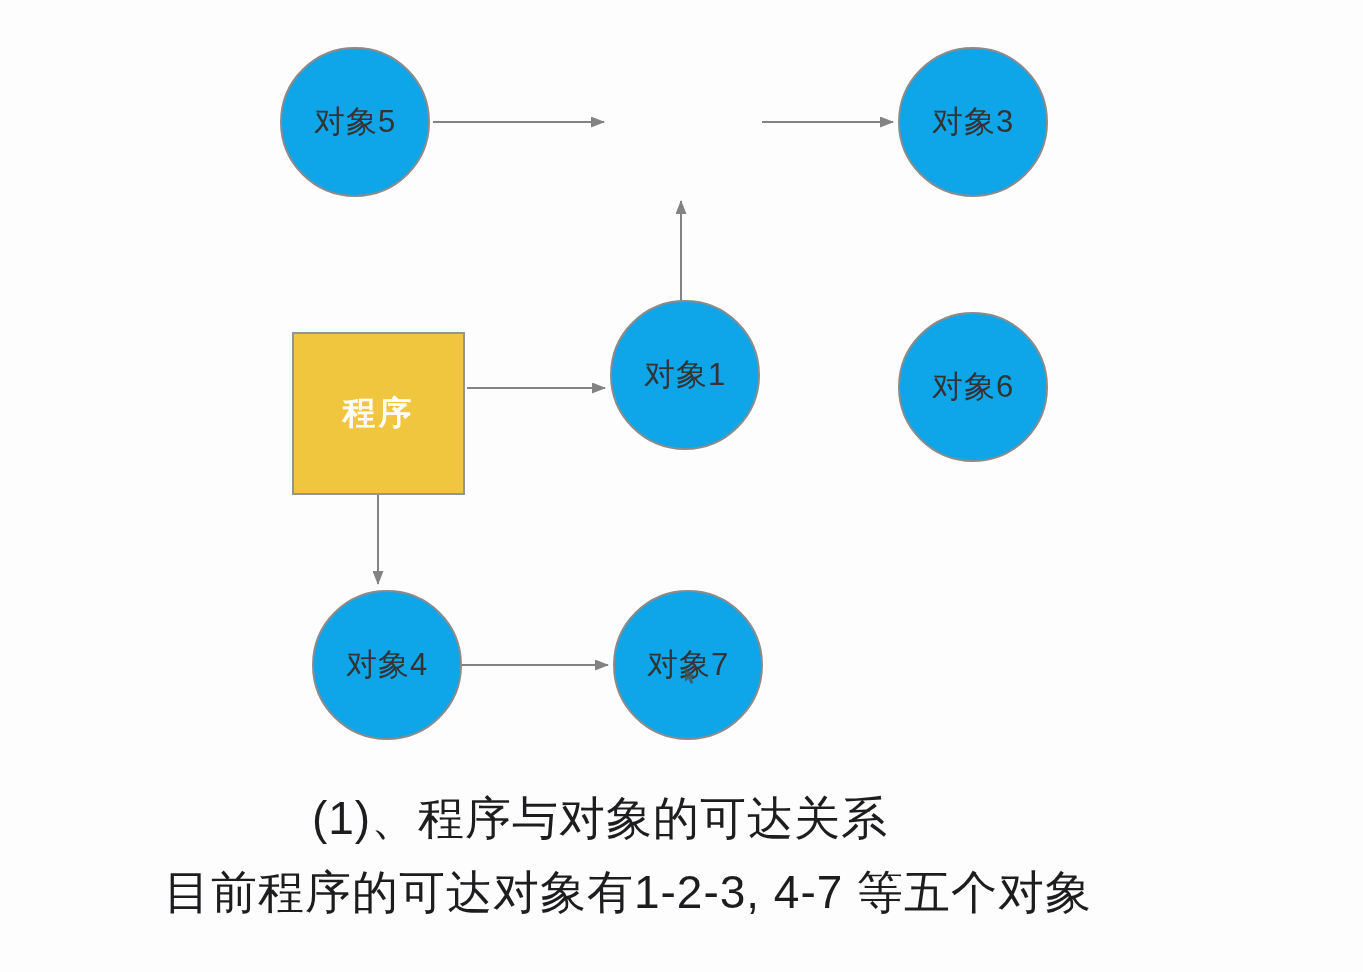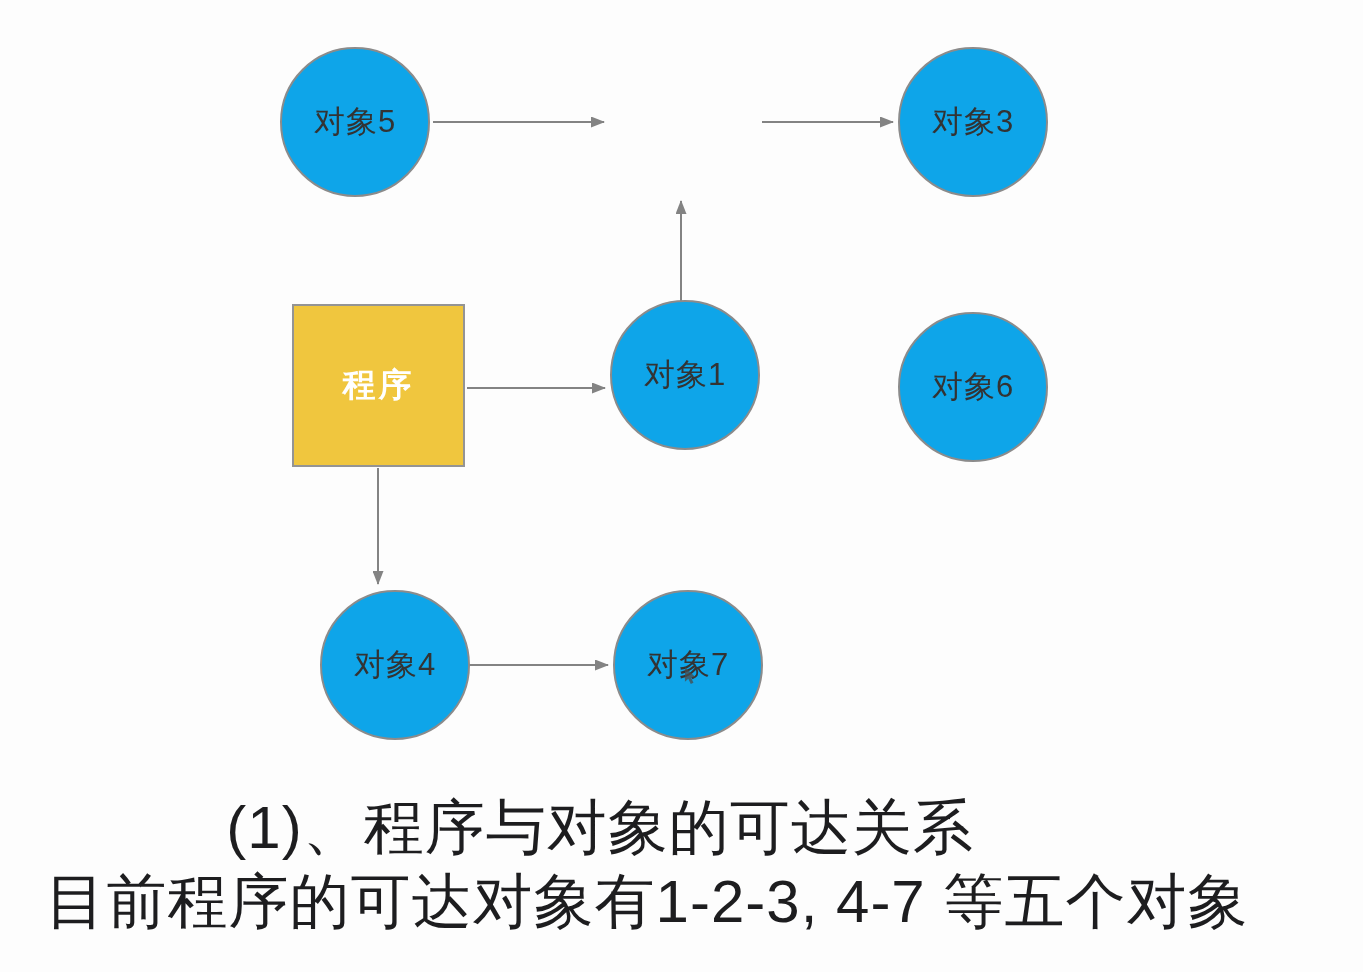--- a/index.html
+++ b/index.html
@@ -27,60 +27,61 @@
     background: #0ea5e9;
   }
   .node.circle {
     width: 150px; height: 150px;
     border: 2px solid #8b8b8b;
     border-radius: 50%;
   }
   .node.square {
     width: 173px; height: 163px;
     border: 2px solid #949494;
+    margin-top: 28px;
   }
   .node-label {
     font-size: 31px;
     color: #333333;
     letter-spacing: 1px;
     white-space: nowrap;
   }
   .node.square .node-label {
     font-size: 33px;
     font-weight: 700;
     color: #ffffff;
     letter-spacing: 3px;
   }
   .caption-line {
     position: absolute;
     transform: translateX(-50%);
     white-space: nowrap;
-    font-size: 60px;
+    font-size: 46px;
     font-weight: 400;
     color: #1d1d1f;
     letter-spacing: 1px;
   }
   .cursor-artifact {
     position: absolute;
     left: 683px; top: 667px;
     width: 14px; height: 18px;
     opacity: 0.75;
     filter: blur(0.5px);
   }
   
   .pos-obj5    { left: 280px; top: 47px;  }
   .pos-obj2    { left: 610px; top: 47px;  }
   .pos-obj3    { left: 898px; top: 47px;  }
   .pos-program { left: 292px; top: 304px; }
   .pos-obj1    { left: 610px; top: 300px; text-align: right; }
   .pos-obj6    { left: 898px; top: 312px; text-align: center; }
-  .pos-obj4    { left: 320px; top: 590px; }
+  .pos-obj4    { left: 312px; top: 590px; }
   .pos-obj7    { left: 613px; top: 590px; }
   .pos-caption1 { left: 600px; top: 788px; }
-  .pos-caption2 { left: 647px; top: 862px; }
+  .pos-caption2 { left: 628px; top: 862px; }
 </style>
 </head>
 <body>
 
 <div class="canvas">
 
   <svg class="edges-layer" width="1363" height="972" viewBox="0 0 1363 972" xmlns="http://www.w3.org/2000/svg">
     <defs>
       <marker id="arrowhead" markerUnits="userSpaceOnUse" markerWidth="15" markerHeight="11" refX="13" refY="5.5" orient="auto">
         <path d="M0,0 L14,5.5 L0,11 Z" fill="#838383"></path>

